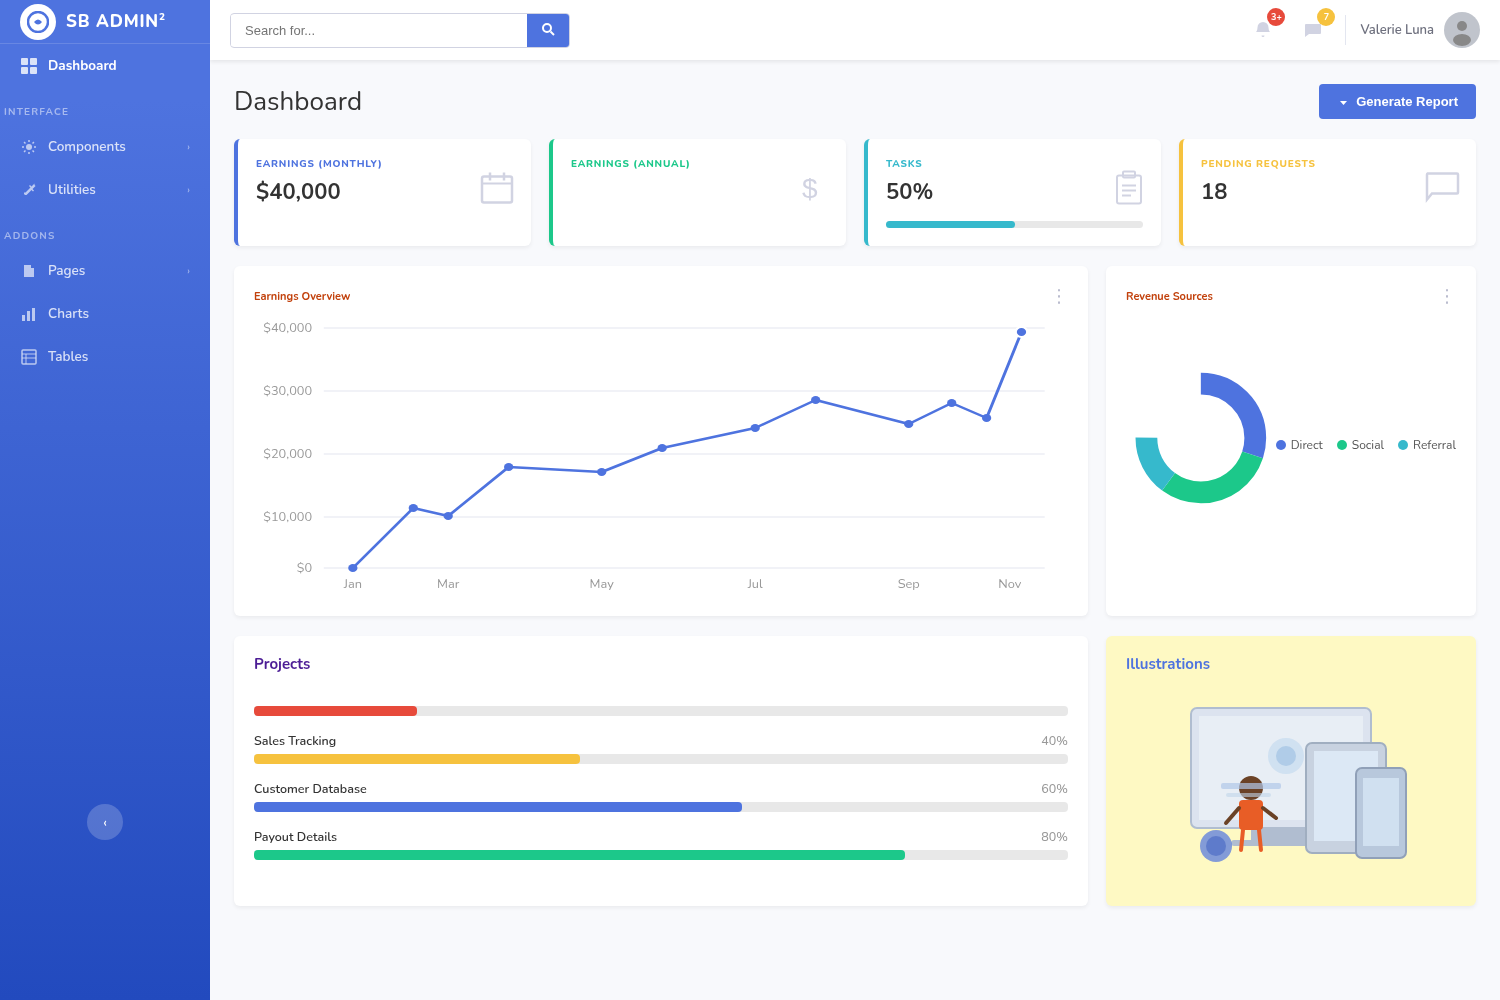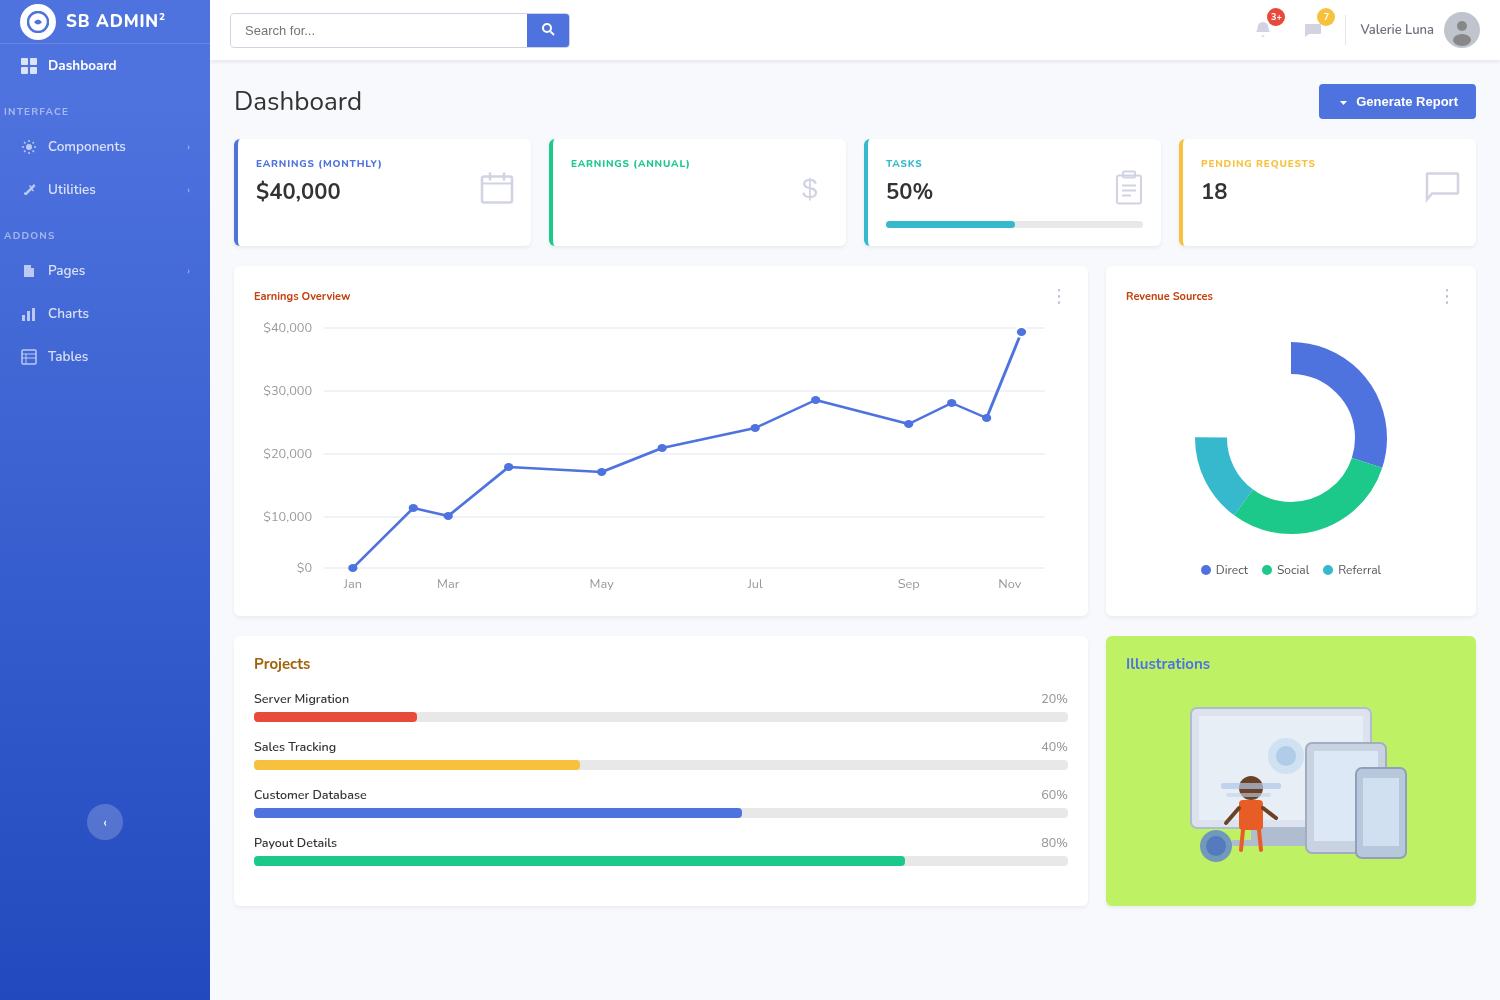--- a/index.html
+++ b/index.html
@@ -240,50 +240,50 @@
       margin-bottom: 10px;
     }
     .chart-card-title { font-size: 11px; font-weight: 700; color: #c2410c; }
     .chart-menu { color: #b7b9cc; font-size: 18px; cursor: pointer; }
 
     
     .line-chart-area { width: 100%; height: 280px; }
 
     
     .donut-area {
-      display: flex; flex-direction: column; align-items: center;
+      display: flex; flex-direction: row; align-items: center;
       padding: 10px 0;
     }
     .donut-legend {
       display: flex; gap: 14px; margin-top: 14px; font-size: 12px;
     }
     .legend-item { display: flex; align-items: center; gap: 5px; color: #555; }
     .legend-dot { width: 10px; height: 10px; border-radius: 50%; }
 
     
     .bottom-row {
       display: grid;
       grid-template-columns: 1fr 370px;
       gap: 18px;
     }
     .projects-card {
       background: #fff;
       border-radius: 6px;
       box-shadow: 0 2px 4px rgba(0,0,0,0.06);
       padding: 18px 20px;
     }
-    .projects-card-title { font-size: 15px; font-weight: 700; color: #a16207; margin-bottom: 16px; }
+    .projects-card-title { font-size: 15px; font-weight: 700; color: #4c1d95; margin-bottom: 32px; }
     .project-row { margin-bottom: 16px; }
     .project-row-header { display: flex; justify-content: space-between; font-size: 12.5px; font-weight: 600; color: #333; margin-bottom: 5px; }
     .project-pct { color: #999; font-weight: 500; }
     .proj-bar-bg { background: #e8e8e8; height: 10px; border-radius: 4px; }
     .proj-bar-fill { height: 10px; border-radius: 4px; }
 
     .illus-card {
-      background: #bef264;
+      background: #fef9c3;
       border-radius: 6px;
       box-shadow: 0 2px 4px rgba(0,0,0,0.06);
       padding: 18px 20px;
       display: flex; flex-direction: column;
       overflow: hidden;
     }
     .illus-title { font-size: 15px; font-weight: 700; color: #4e73df; margin-bottom: 14px; }
     .illus-svg-area { flex: 1; display: flex; align-items: center; justify-content: center; }
   </style>
 </head>
@@ -553,24 +553,20 @@
         </div>
       </div>
     </div>
 
     <div class="bottom-row">
 
       <div class="projects-card">
         <div class="projects-card-title">Projects</div>
 
         <div class="project-row">
-          <div class="project-row-header">
-            <span>Server Migration</span>
-            <span class="project-pct">20%</span>
-          </div>
           <div class="proj-bar-bg">
             <div class="proj-bar-fill" style="width:20%; background:#e74a3b;"></div>
           </div>
         </div>
 
         <div class="project-row">
           <div class="project-row-header">
             <span>Sales Tracking</span>
             <span class="project-pct">40%</span>
           </div>

